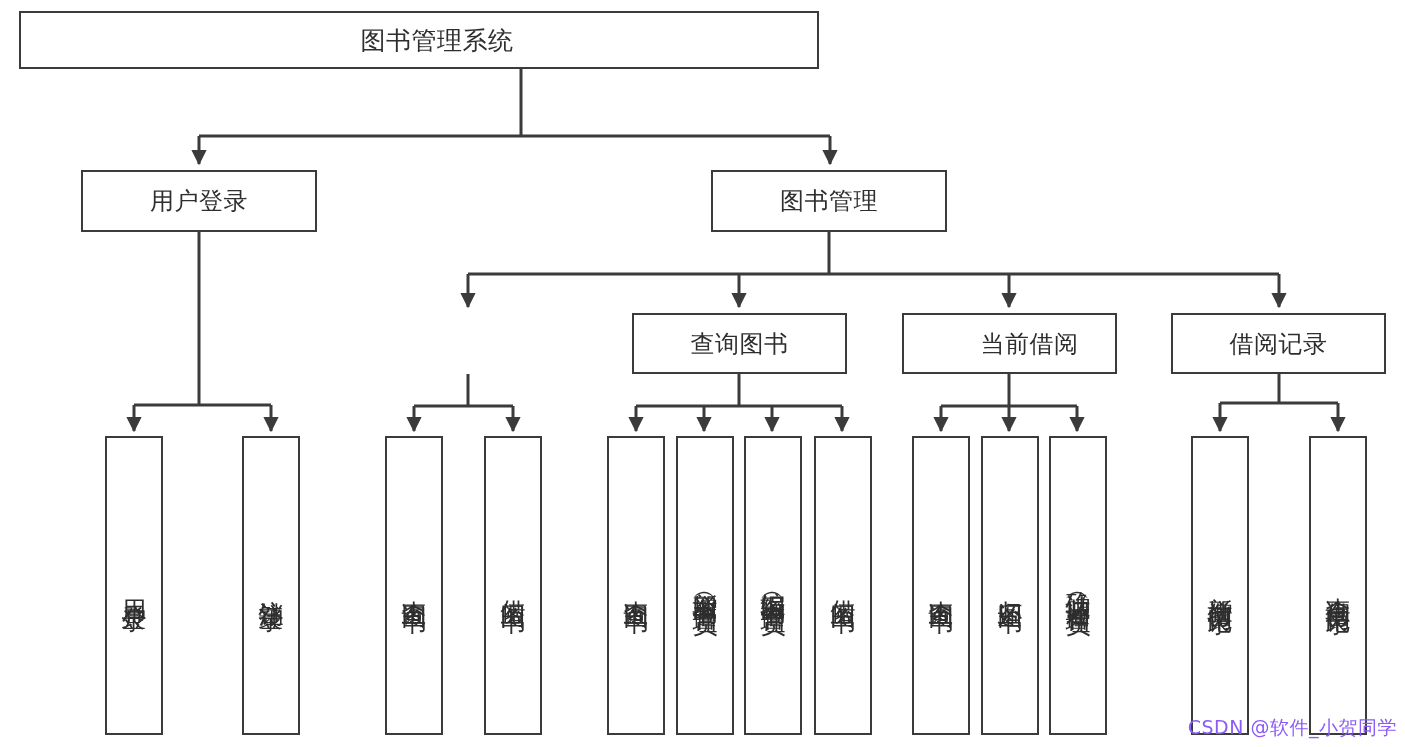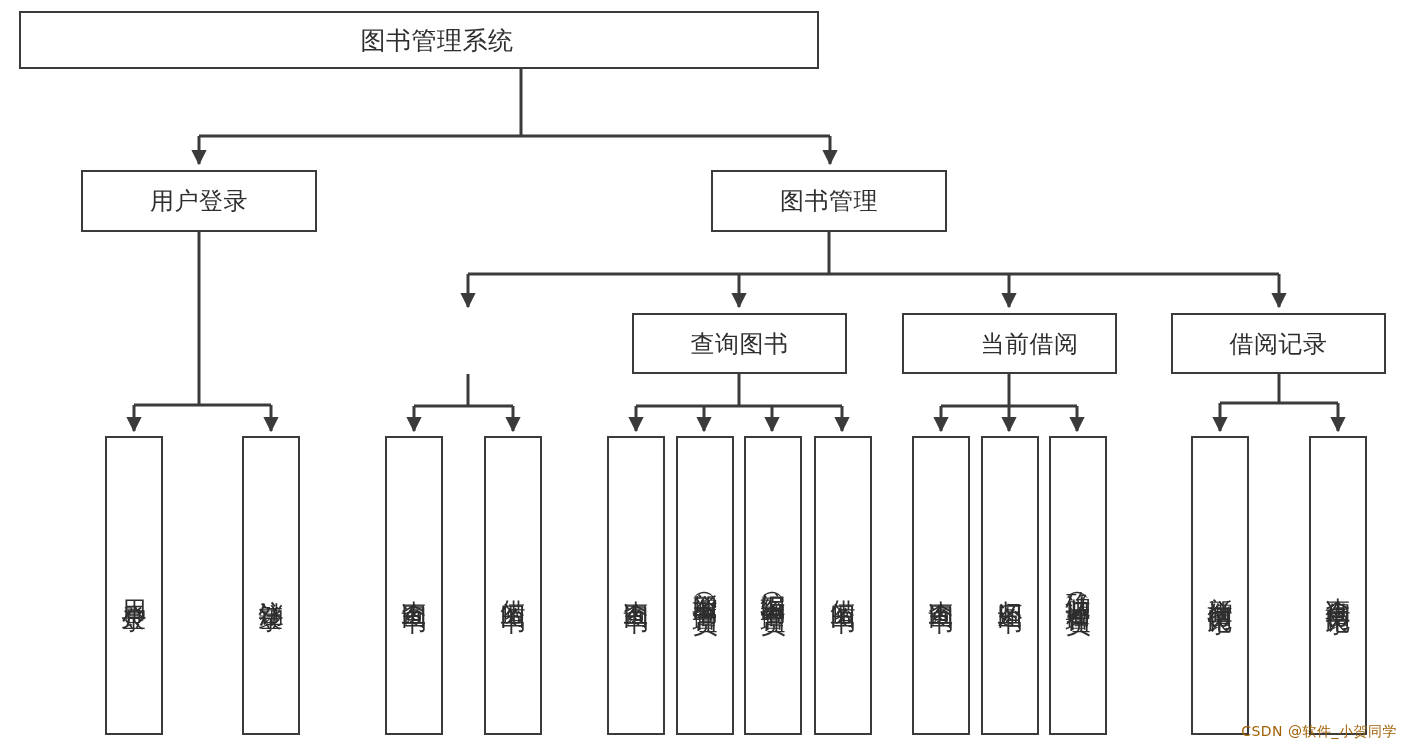--- a/index.html
+++ b/index.html
@@ -58,22 +58,22 @@
     text-orientation: upright;
     font-size: 25px;
     line-height: 1.0;
     letter-spacing: 3px;
     max-height: 100%;
   }
   #watermark {
     position: absolute;
     right: 8px;
     bottom: 6px;
-    font-size: 14px;
-    color: #a16207;
+    font-size: 19px;
+    color: #8b5cf6;
     white-space: nowrap;
     letter-spacing: 0.5px;
     margin-top: 40px;
   }
 </style>
 </head>
 <body>
 
 <div id="canvas">
 

